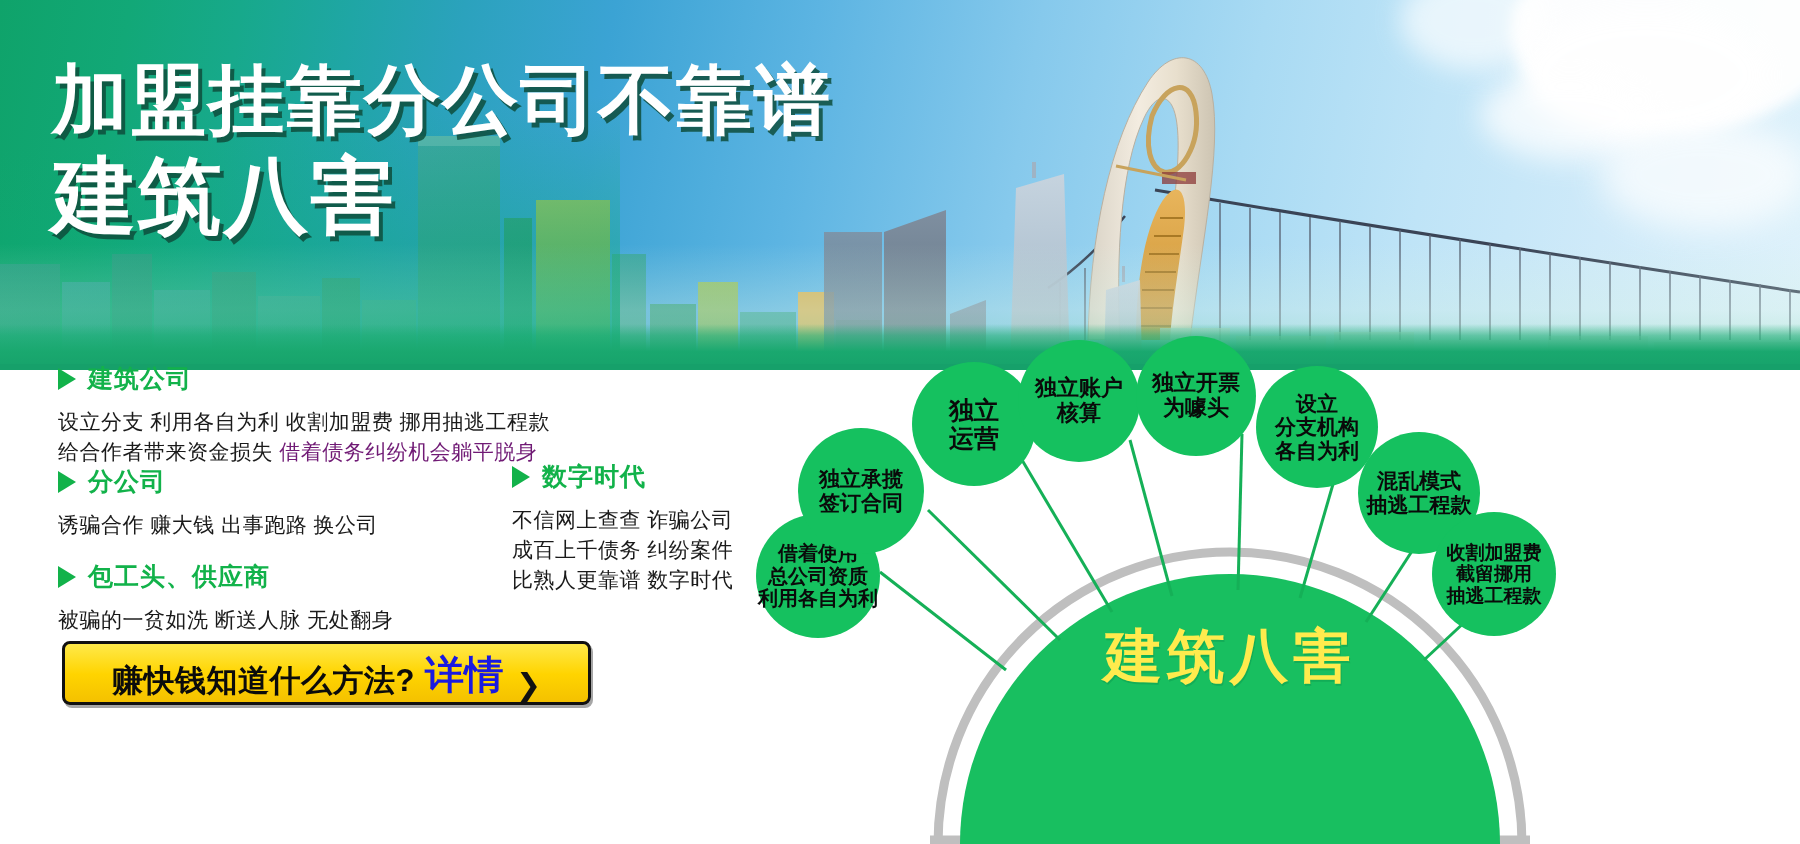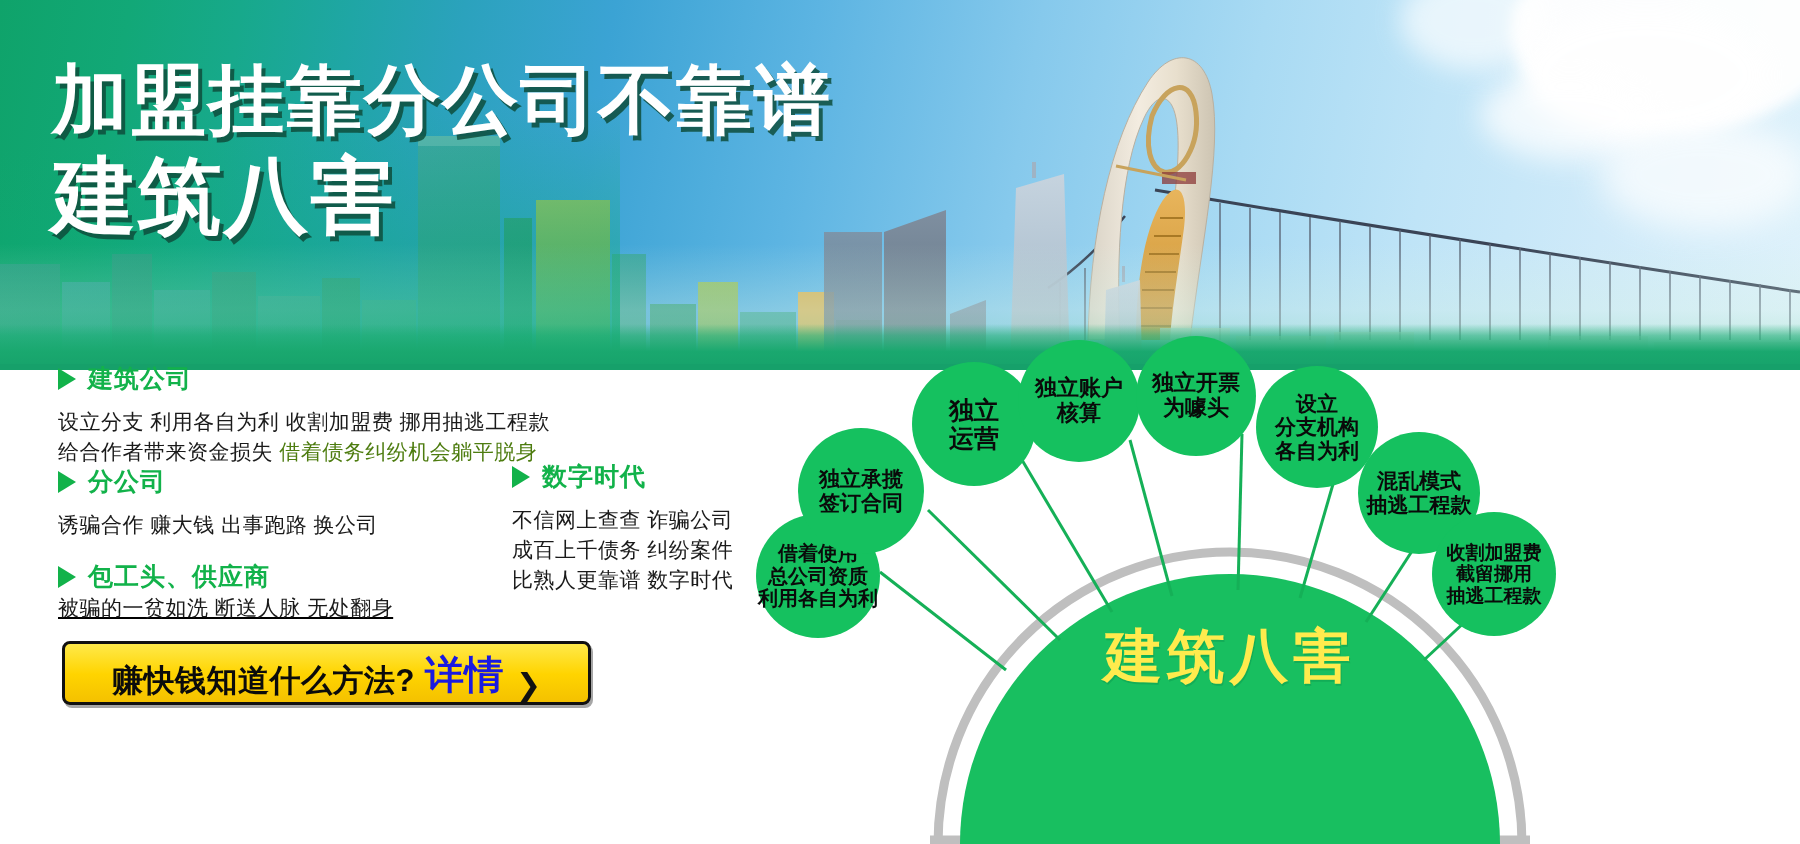--- a/index.html
+++ b/index.html
@@ -47,28 +47,28 @@
   }
   .hl1{font-size:76px;}
   .hl2{font-size:84px;margin-top:16px;}
 
   
   .left{position:absolute;left:0;top:370px;width:800px;height:356px;}
   .sec-head{display:flex;align-items:center;gap:12px;}
   .tri{width:0;height:0;border-left:18px solid #12b24a;border-top:11px solid transparent;border-bottom:11px solid transparent;}
   .sec-title{color:#12b24a;font-size:25px;font-weight:700;letter-spacing:1px;}
   .body-line{color:#1a1a1a;font-size:21px;letter-spacing:.5px;line-height:1.42;white-space:nowrap;}
-  .body-line .hi{color:#4d7c0f;}
+  .body-line .hi{color:#701a75;}
 
   .g-company{position:absolute;left:58px;top:-8px;}
   .g-company .lines{margin-top:12px;}
   .g-branch{position:absolute;left:58px;top:95px;}
   .g-branch .lines{margin-top:12px;}
   .g-head{position:absolute;left:58px;top:190px;}
-  .g-head .lines{text-decoration:underline;}
+  .g-head .lines{margin-top:12px;}
   .g-digital{position:absolute;left:512px;top:90px;}
   .g-digital .lines{margin-top:12px;}
 
   
   .cta{position:absolute;left:62px;top:271px;width:523px;height:58px;
     background:linear-gradient(180deg,#ffe94a 0%,#ffd400 52%,#f4c100 100%);
     border:3px solid #111;border-radius:8px;
     display:flex;align-items:flex-end;justify-content:center;gap:10px;
     box-shadow:2px 3px 0 rgba(0,0,0,.35);cursor:pointer;}
   .cta-main{font-size:31px;font-weight:700;color:#0b0b0b;letter-spacing:.5px;}

